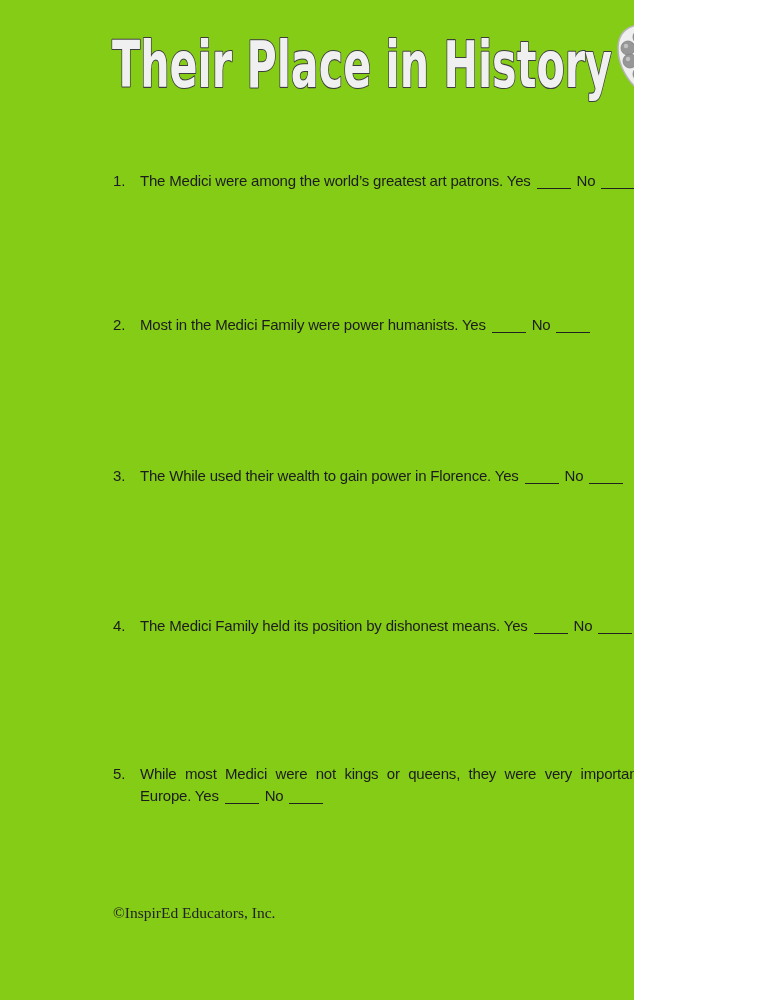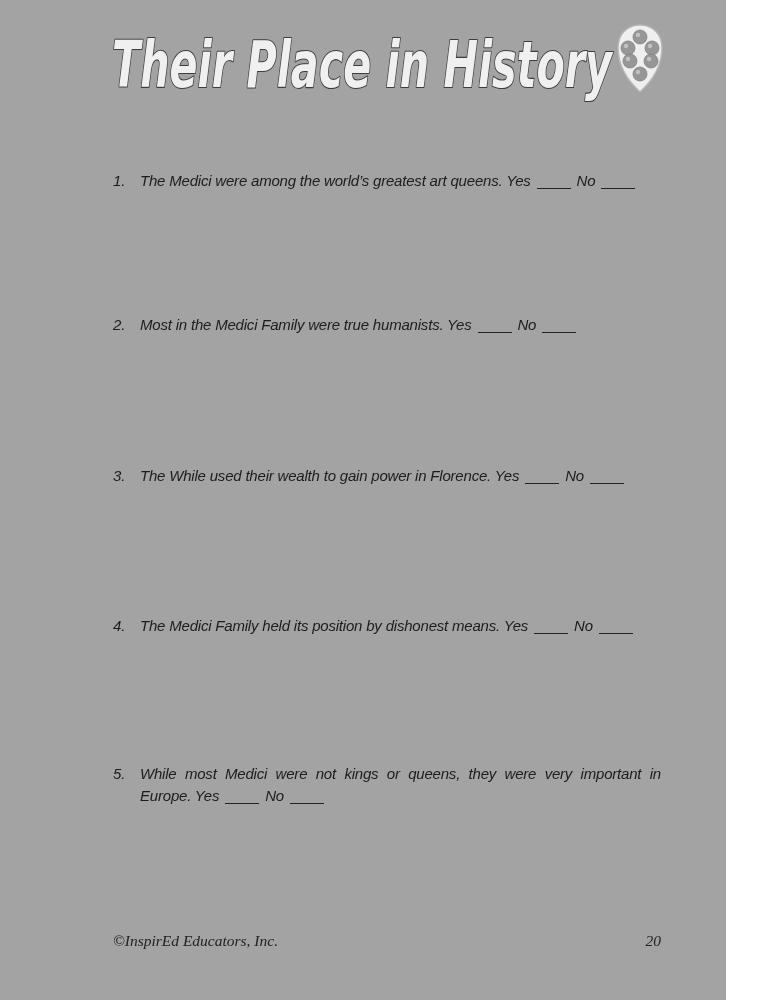--- a/index.html
+++ b/index.html
@@ -1,25 +1,24 @@
 <!DOCTYPE html>
 <html><head>
 <meta charset="utf-8">
 <style>
   * { margin: 0; padding: 0; box-sizing: border-box; }
   html, body { background: #ffffff; }
   .page {
     position: relative;
-    width: 726px;
+    width: 634px;
     height: 1000px;
-    background: #a3a3a3;
+    background: #84cc16;
     font-family: "Liberation Sans", sans-serif;
     color: #1c1c1c;
     overflow: hidden;
-    font-style: italic;
   }
   .header-art {
     position: absolute;
     left: 108px;
     top: 18px;
     width: 560px;
     height: 92px;
   }
   .title-text {
     font-family: "DejaVu Sans", sans-serif;
@@ -56,21 +55,21 @@
     display: inline-block;
     width: 34px;
     height: 13px;
     border-bottom: 1.6px solid #222222;
     vertical-align: -3px;
     margin: 0 2px;
   }
   .footer {
     position: absolute;
     left: 113px;
-    top: 932px;
+    top: 904px;
     width: 548px;
     display: flex;
     justify-content: space-between;
     font-family: "Liberation Serif", serif;
     font-size: 15.5px;
     color: #222222;
   }
 </style>
 </head>
 <body>
@@ -94,30 +93,30 @@
         <circle cx="520" cy="41" r="2.2" stroke="none" fill="#c2c2c2"></circle>
         <circle cx="541" cy="41" r="2.2" stroke="none" fill="#c2c2c2"></circle>
         <circle cx="530" cy="54" r="2.2" stroke="none" fill="#c2c2c2"></circle>
       </g>
     </g>
   </svg>
 
 
   <div class="q" id="q1">
     <span class="qnum">1.</span>
-    <span>The Medici were among the world’s greatest art queens.</span>
+    <span>The Medici were among the world’s greatest art patrons.</span>
     <span>Yes</span>
     <span class="blank"></span>
     <span>No</span>
     <span class="blank"></span>
   </div>
 
   <div class="q" id="q2">
     <span class="qnum">2.</span>
-    <span>Most in the Medici Family were true humanists.</span>
+    <span>Most in the Medici Family were power humanists.</span>
     <span>Yes</span>
     <span class="blank"></span>
     <span>No</span>
     <span class="blank"></span>
   </div>
 
   <div class="q" id="q3">
     <span class="qnum">3.</span>
     <span>The While used their wealth to gain power in Florence.</span>
     <span>Yes</span>

